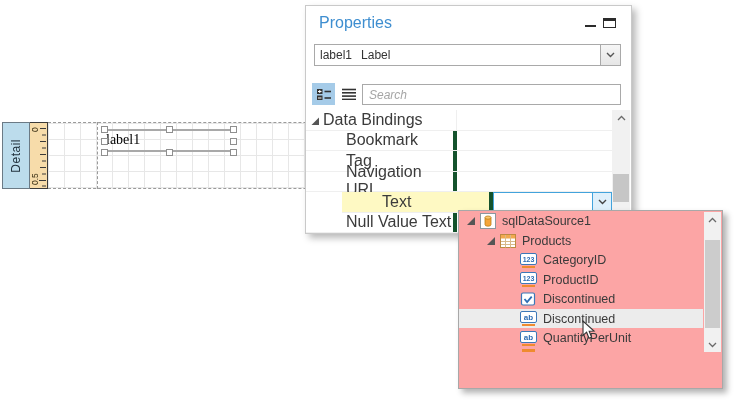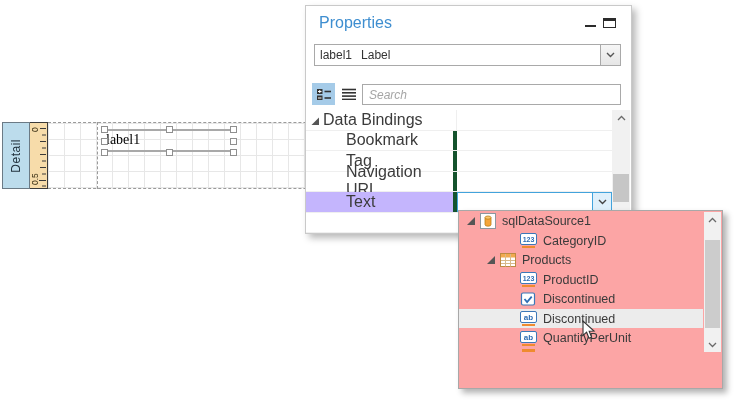--- a/index.html
+++ b/index.html
@@ -85,21 +85,21 @@
 
   .prop-grid{ position:absolute; left:0; top:104px; width:306px; }
   .prow{
     position:relative; height:20.5px; display:flex; align-items:flex-start;
     border-bottom:1px solid #efefef; font-size:16px; color:#3b3b3b;
   }
   .prow .name{ width:151px; height:100%; display:flex; align-items:center; padding-left:40px; border-right:4px solid #14532d; }
   .prow .value{ flex:1; height:100%; }
   .prow.cat .name{ padding-left:17px; border-right:1px solid #efefef; }
   .prow.cat .exp{ position:absolute; left:5px; top:7px; }
-  .prow.sel{ background:#c4b5fd; }
+  .prow.sel{ background:#fef9c3;margin-left:36px; }
   .prow.sel .value{
     background:#fff; border:1px solid #42a3dc; position:relative;
   }
   .value-drop-btn{
     position:absolute; right:0; top:0; bottom:0; width:19px;
     background:#dff0fb; border-left:1px solid #42a3dc;
     display:flex; align-items:center; justify-content:center;
   }
   .vscroll{
     position:absolute; right:1px; top:104px; width:18px; height:123px;
@@ -248,20 +248,21 @@
         <div class="name">Text</div>
         <div class="value">
           <div class="value-drop-btn">
             <svg width="9" height="6">
               <polyline points="1,1 4.5,4.5 8,1" fill="none" stroke="#444" stroke-width="1.4"></polyline>
             </svg>
           </div>
         </div>
       </div>
       <div class="prow">
+        <div class="name">Null Value Text</div>
         <div class="value"></div>
       </div>
     </div>
 
     <div class="vscroll">
       <div class="arrow" style="top:0;">
         <svg width="9" height="6">
             <polyline points="1,5 4.5,1.5 8,5" fill="none" stroke="#6a6a6a" stroke-width="1.3"></polyline>
           </svg>
       </div>
@@ -277,31 +278,20 @@
           <polygon points="9,1 9,9 1,9" fill="#555"></polygon>
         </svg>
         <span class="ticon">
           <svg width="16" height="16">
             <rect x="0.5" y="0.5" width="15" height="15" fill="#fff" stroke="#8d979f"></rect>
             <path d="M5 4.6 v7 a3 1.6 0 0 0 6 0 v-7 z" fill="#f5a53a" stroke="#bd7d17" stroke-width="0.8"></path>
             <ellipse cx="8" cy="4.6" rx="3" ry="1.6" fill="#fbc86e" stroke="#bd7d17" stroke-width="0.8"></ellipse>
           </svg>
         </span>
         <span>sqlDataSource1</span>
-      </div>
-
-      <div class="tnode ind2">
-        <span class="ticon">
-          <svg width="17" height="15">
-            <rect x="0.5" y="0.5" width="16" height="11" rx="1.5" fill="#fff" stroke="#3c78b8"></rect>
-            <text x="8.5" y="8.8" font-size="7" font-weight="bold" fill="#2e6db4" text-anchor="middle" font-family="Liberation Sans, sans-serif">123</text>
-            <rect x="2" y="13" width="13" height="2" fill="#ef8b2f"></rect>
-          </svg>
-        </span>
-        <span>CategoryID</span>
       </div>
 
       <div class="tnode ind1">
         <svg class="exp" width="10" height="10">
           <polygon points="9,1 9,9 1,9" fill="#555"></polygon>
         </svg>
         <span class="ticon">
           <svg width="16" height="14">
             <rect x="0.5" y="0.5" width="15" height="13" fill="#fff" stroke="#bd8a42"></rect>
             <rect x="1" y="1" width="14" height="3.5" fill="#f2a94e"></rect>
@@ -315,20 +305,31 @@
       </div>
 
       <div class="tnode ind2">
         <span class="ticon">
           <svg width="17" height="15">
             <rect x="0.5" y="0.5" width="16" height="11" rx="1.5" fill="#fff" stroke="#3c78b8"></rect>
             <text x="8.5" y="8.8" font-size="7" font-weight="bold" fill="#2e6db4" text-anchor="middle" font-family="Liberation Sans, sans-serif">123</text>
             <rect x="2" y="13" width="13" height="2" fill="#ef8b2f"></rect>
           </svg>
         </span>
+        <span>CategoryID</span>
+      </div>
+
+      <div class="tnode ind2">
+        <span class="ticon">
+          <svg width="17" height="15">
+            <rect x="0.5" y="0.5" width="16" height="11" rx="1.5" fill="#fff" stroke="#3c78b8"></rect>
+            <text x="8.5" y="8.8" font-size="7" font-weight="bold" fill="#2e6db4" text-anchor="middle" font-family="Liberation Sans, sans-serif">123</text>
+            <rect x="2" y="13" width="13" height="2" fill="#ef8b2f"></rect>
+          </svg>
+        </span>
         <span>ProductID</span>
       </div>
 
       <div class="tnode ind2">
         <span class="ticon">
           <svg width="17" height="15">
             <rect x="1.5" y="1" width="13" height="12" rx="1.5" fill="#fff" stroke="#3c78b8" stroke-width="1.2"></rect>
             <path d="M4.5 7 l2.6 3 l4.6 -5.4" fill="none" stroke="#2e6db4" stroke-width="1.8"></path>
           </svg>
         </span>

